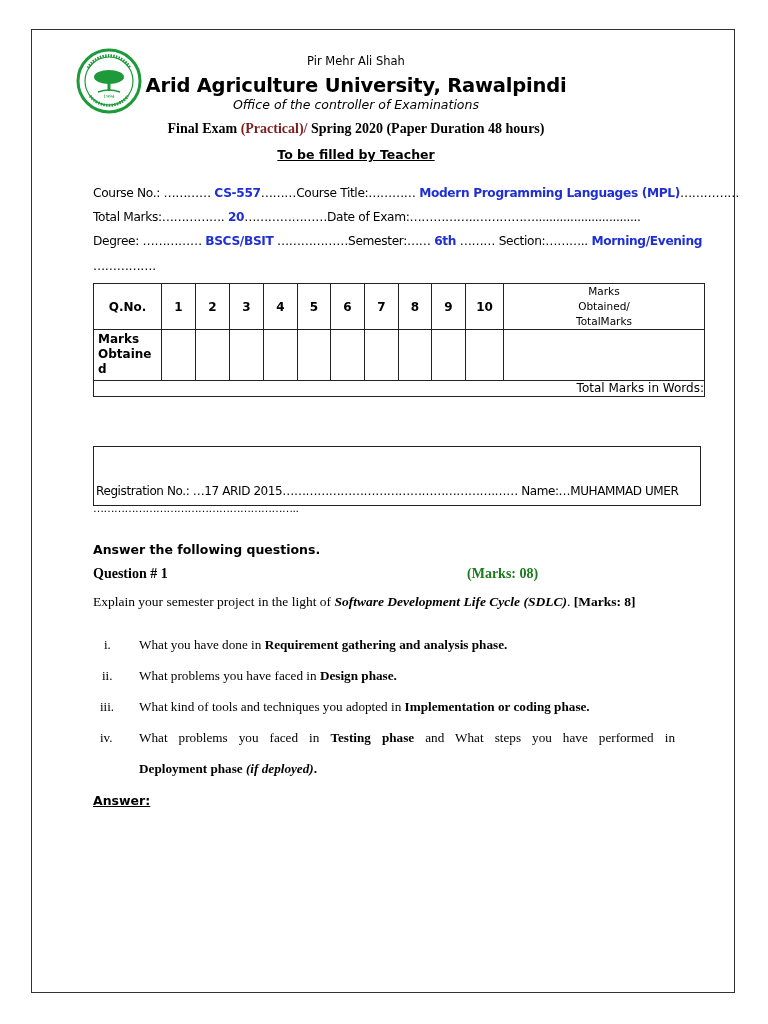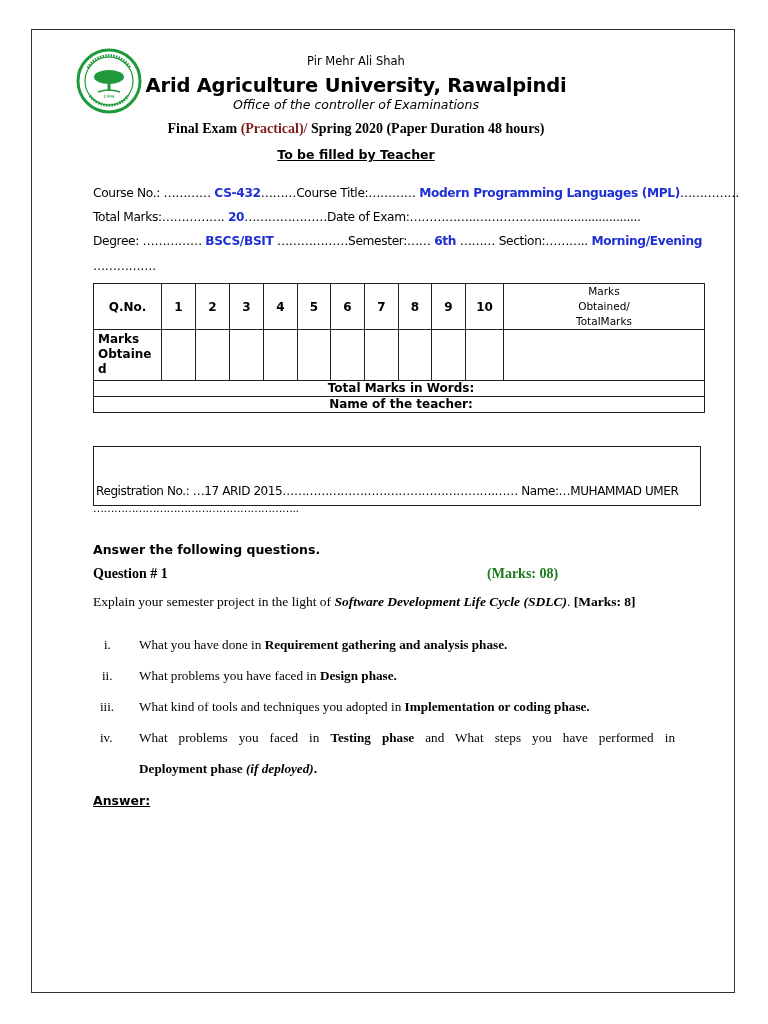--- a/index.html
+++ b/index.html
@@ -4,40 +4,40 @@
 <style>
   html, body { margin: 0; padding: 0; background: #ffffff; }
   body { width: 768px; height: 1024px; position: relative; overflow: hidden; font-family: "Liberation Sans", sans-serif; color: #000; }
   .page { position: absolute; left: 31px; top: 29px; width: 704px; height: 964px; border: 1.5px solid #333; box-sizing: border-box; }
   .abs { position: absolute; white-space: nowrap; }
   .center { left: 0; width: 712px; text-align: center; }
   .sans { font-family: "DejaVu Sans", sans-serif; }
   .serif { font-family: "Liberation Serif", serif; }
   .blue { color: #1f2fd4; }
   .lblue { color: #7f1d1d; }
-  .green { color: #1c7a1c; margin-left: 20px; }
+  .green { color: #1c7a1c; }
 
   .logo { position: absolute; left: 76px; top: 48px; width: 66px; height: 66px; }
 
   .uni-sub { top: 54px; font-size: 11.5px; }
   .uni-name { top: 74px; font-size: 19.5px; font-weight: bold; letter-spacing: -0.2px; }
   .office { top: 97px; font-size: 12.5px; font-style: italic; }
   .exam { top: 121px; font-size: 14px; font-weight: bold; }
   .filled-t { top: 147px; font-size: 12.5px; font-weight: bold; text-decoration: underline; }
 
   .info { left: 93px; font-size: 12.2px; font-family: "DejaVu Sans", sans-serif; letter-spacing: -0.35px; }
   .info .blue { font-weight: bold; }
 
   table.marks { position: absolute; left: 93px; top: 283px; width: 612px; border-collapse: collapse; font-family: "DejaVu Sans", sans-serif; font-size: 12px; }
   table.marks td { border: 1.2px solid #222; text-align: center; padding: 0; }
   table.marks .hdr td { height: 45px; font-weight: bold; }
   table.marks .hdr td.tot { font-weight: normal; font-size: 10.5px; line-height: 15px; }
   table.marks .row td { height: 48px; }
   table.marks .row td.lbl { text-align: left; font-weight: bold; padding-left: 4px; line-height: 15px; vertical-align: top; padding-top: 2px; }
-  table.marks .wide td { text-align: center; font-weight: bold; height: 15px; line-height: 15px; padding-left: 4px; }
+  table.marks .wide td { text-align: right; font-weight: normal; height: 15px; line-height: 15px; padding-left: 4px; }
 
   .student-box { position: absolute; left: 93px; top: 446px; width: 608px; height: 60px; border: 1.2px solid #222; box-sizing: border-box; }
   .student-title { position: absolute; left: 0; width: 100%; top: 4px; text-align: center; font-size: 12.5px; font-weight: bold; text-decoration: underline; font-family: "DejaVu Sans", sans-serif; }
   .student-line { position: absolute; left: 2px; top: 37px; font-size: 12px; font-family: "DejaVu Sans", sans-serif; letter-spacing: -0.4px; white-space: nowrap; }
   .student-dots { left: 93px; top: 502px; font-size: 11px; font-family: "DejaVu Sans", sans-serif; letter-spacing: -0.5px; }
 
   .answer-following { left: 93px; top: 532px; font-size: 12.5px; font-weight: bold; font-family: "DejaVu Sans", sans-serif; margin-top: 10px; }
   .q-title { left: 93px; top: 566px; font-size: 14px; font-weight: bold; }
   .q-marks { left: 467px; top: 566px; font-size: 14px; font-weight: bold; }
   .q-text { left: 93px; top: 594px; font-size: 13.5px; }
@@ -60,21 +60,21 @@
   <path d="M12 20 A24 24 0 0 1 54 20" stroke="#1f9a3a" stroke-width="3" stroke-dasharray="1.5 1.2" fill="none"></path>
   <path d="M14 48 A24 24 0 0 0 52 48" stroke="#1f9a3a" stroke-width="3" stroke-dasharray="1.5 1.2" fill="none"></path>
 </svg>
 
 <div class="abs center sans uni-sub">Pir Mehr Ali Shah</div>
 <div class="abs center sans uni-name">Arid Agriculture University, Rawalpindi</div>
 <div class="abs center sans office">Office of the controller of Examinations</div>
 <div class="abs center serif exam"><span>Final Exam </span><span class="lblue">(Practical)/</span><span> Spring 2020 (Paper Duration 48 hours)</span></div>
 <div class="abs center sans filled-t">To be filled by Teacher</div>
 
-<div class="abs info" style="top:186px;"><span>Course No.: ………… </span><span class="blue">CS-432</span><span>………Course Title:………… </span><span class="blue">Modern Programming Languages (MPL)</span><span>……………</span></div>
+<div class="abs info" style="top:186px;"><span>Course No.: ………… </span><span class="blue">CS-557</span><span>………Course Title:………… </span><span class="blue">Modern Programming Languages (MPL)</span><span>……………</span></div>
 <div class="abs info" style="top:210px;"><span>Total Marks:……………. </span><span class="blue">20</span><span>…………………Date of Exam:……………..……………..............................</span></div>
 <div class="abs info" style="top:234px;"><span>Degree: …………… </span><span class="blue">BSCS/BSIT</span><span> ………………Semester:…… </span><span class="blue">6th</span><span> ……… Section:……….. </span><span class="blue">Morning/Evening</span></div>
 <div class="abs info" style="top:259px;">…………….</div>
 
 <table class="marks">
   <colgroup>
     <col style="width:68px">
       <col style="width:34px">
       <col style="width:34px">
       <col style="width:34px">
@@ -112,23 +112,20 @@
     <td></td>
     <td></td>
     <td></td>
     <td></td>
     <td></td>
     <td></td>
   </tr>
   <tr class="wide">
         <td colspan="12">Total Marks in Words:</td>
       </tr>
-  <tr class="wide">
-        <td colspan="12">Name of the teacher:</td>
-      </tr>
 </tbody>
   </table>
 
 <div class="student-box">
   <div class="student-line"><span>Registration No.: …</span><span>17 ARID 2015</span><span>……………………………………………….…… </span><span>Name:…</span><span>MUHAMMAD UMER</span></div>
 </div>
 <div class="abs student-dots">…………………………………………………..</div>
 
 <div class="abs answer-following">Answer the following questions.</div>
 

